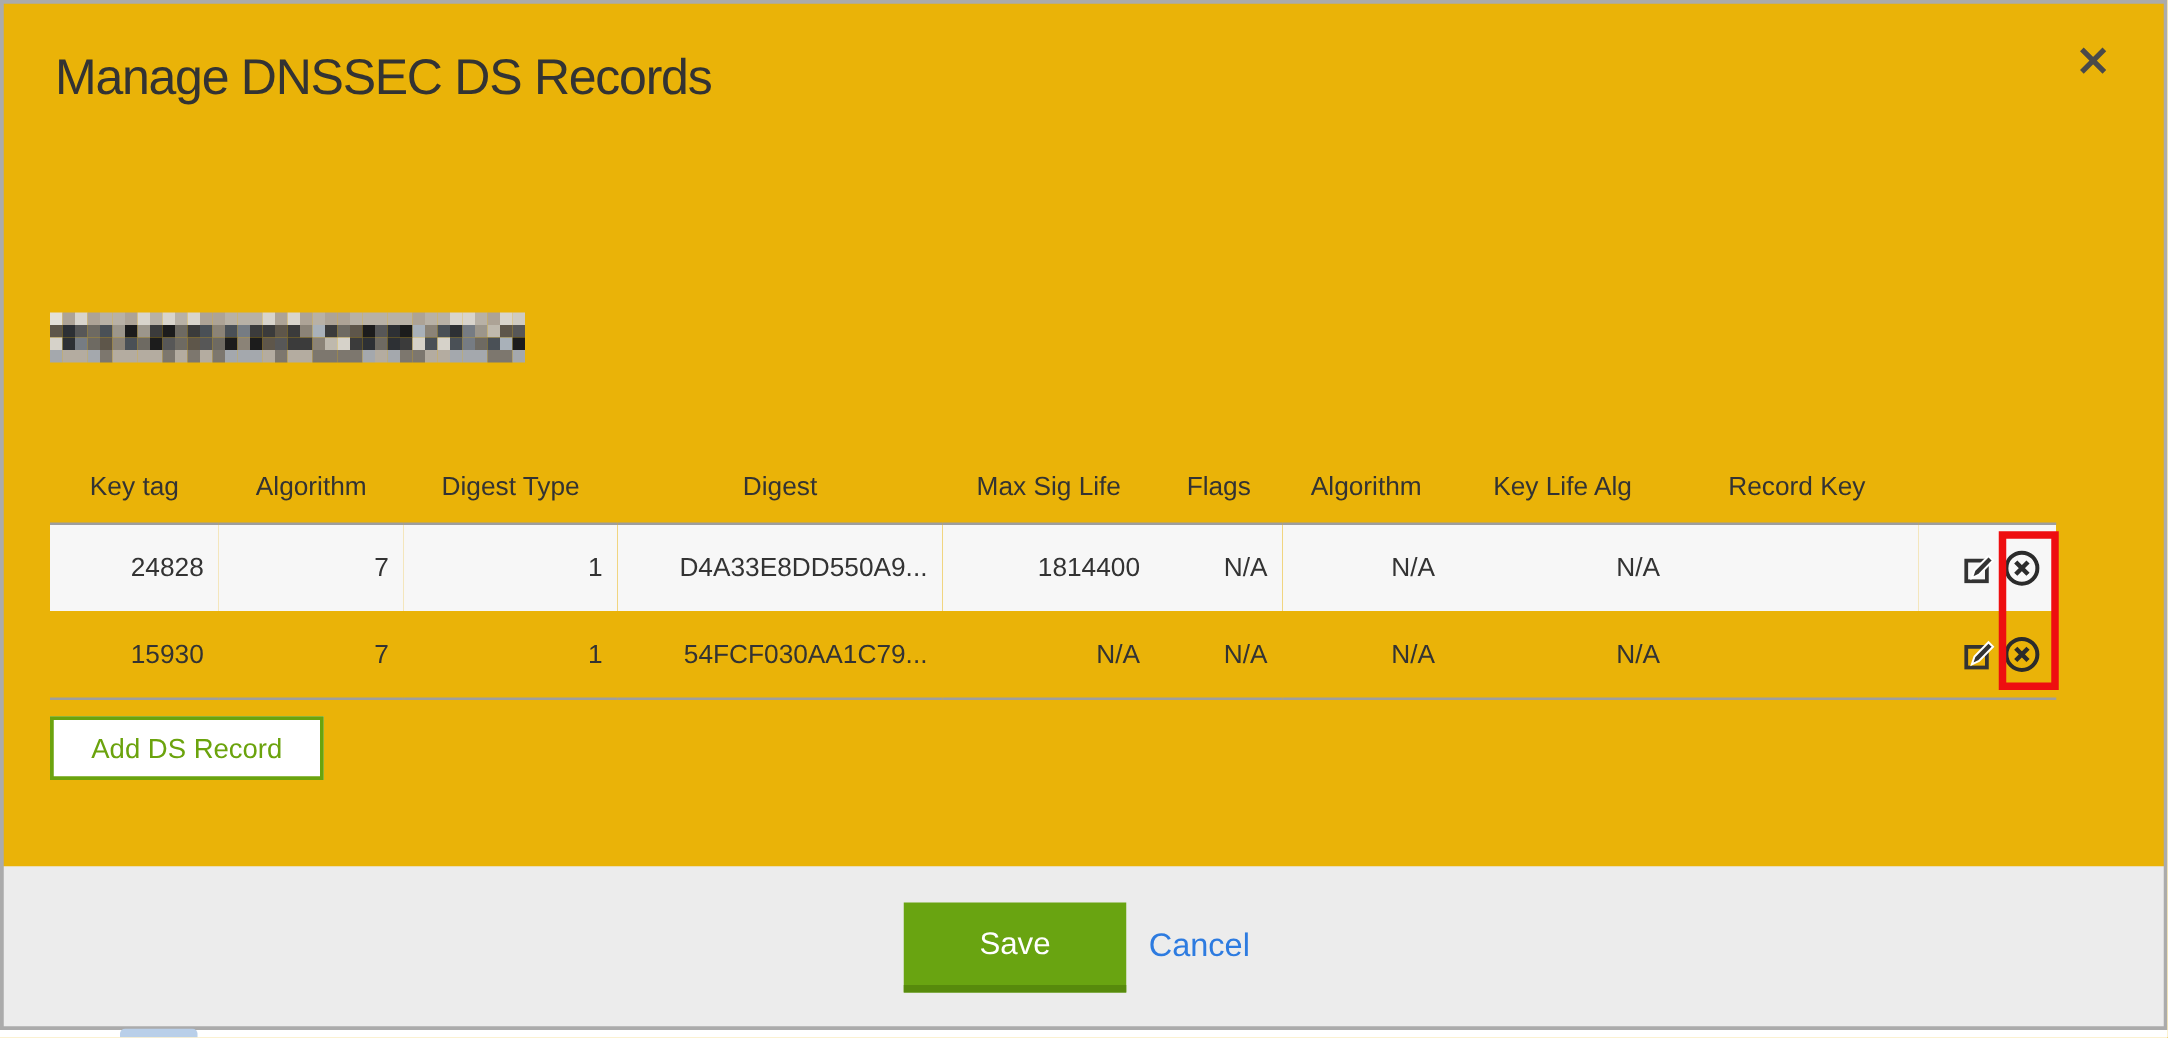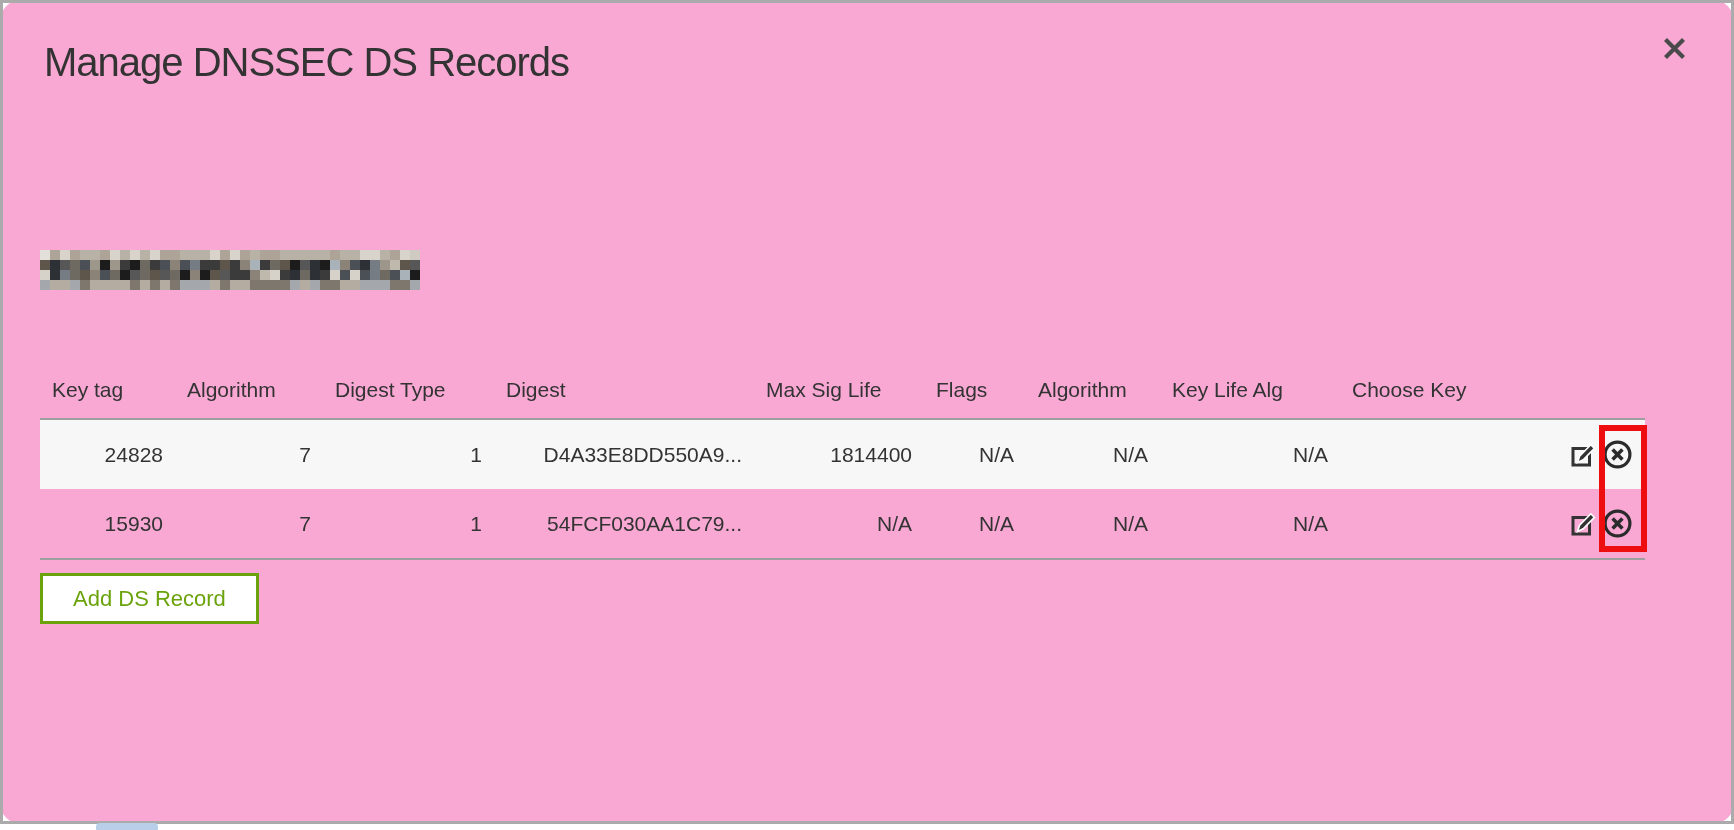--- a/index.html
+++ b/index.html
@@ -12,33 +12,33 @@
     --border-gray:#ABABAB;
     --row-stripe:#F7F7F7;
     --divider-gray:#9E9E9E;
     --text-dark:#333333;
   }
   *{box-sizing:border-box;margin:0;padding:0;}
   html,body{background:#fff;}
   body{font-family:"Liberation Sans","DejaVu Sans",sans-serif;color:var(--text-dark);}
   .stage{position:relative;width:1734px;height:830px;background:#fff;overflow:hidden;}
 
-  .modal{position:absolute;left:0;top:0;width:1734px;height:824px;background:#f9a8d4;overflow:hidden;border-radius:21px;}
+  .modal{position:absolute;left:0;top:0;width:1734px;height:824px;background:#eab308;overflow:hidden;}
   .modal-border{position:absolute;left:0;top:0;width:1734px;height:824px;border:3px solid var(--border-gray);pointer-events:none;}
 
   .modal-title{position:absolute;left:44px;top:40px;font-size:40px;font-weight:400;letter-spacing:-1px;color:#333;}
   .close-btn{position:absolute;left:1652px;top:26px;width:44px;height:44px;background:none;border:none;cursor:pointer;display:flex;align-items:center;justify-content:center;}
 
   .mosaic{position:absolute;left:40px;top:250px;width:380px;height:40px;display:grid;grid-template-columns:repeat(38,10px);grid-template-rows:repeat(4,10px);}
   .mosaic div{width:10px;height:10px;}
 
   .intro{position:absolute;left:42px;top:320px;font-size:25px;color:#2E2E2E;}
 
   table.ds-table{position:absolute;left:40px;top:372px;width:1605px;border-collapse:collapse;table-layout:fixed;}
-  table.ds-table th{font-weight:400;font-size:21px;text-align:left;color:#333;padding:6px 12px 16px 12px;border-bottom:2px solid var(--divider-gray);white-space:nowrap;}
+  table.ds-table th{font-weight:400;font-size:21px;text-align:center;color:#333;padding:6px 12px 16px 12px;border-bottom:2px solid var(--divider-gray);white-space:nowrap;}
   table.ds-table td{font-size:21px;color:#333;height:70px;padding:0 12px;white-space:nowrap;overflow:hidden;text-align:right;}
   table.ds-table tbody tr:nth-child(1){background:var(--row-stripe);}
   table.ds-table tbody tr:last-child td{border-bottom:2px solid var(--divider-gray);}
   td.actions{text-align:right;padding-right:4px;}
   .icon-btn{background:none;border:none;padding:0;cursor:pointer;vertical-align:middle;line-height:0;}
   .icon-btn + .icon-btn{margin-left:4px;}
 
   .annotation-box{position:absolute;left:1599px;top:425px;width:48px;height:127px;border:6px solid var(--annotation-red);pointer-events:none;}
 
   .add-btn{position:absolute;left:40px;top:573px;height:51px;padding:0 30px;background:#fff;border:3px solid var(--accent-green);color:var(--accent-green);font-size:22px;font-family:inherit;cursor:pointer;}
@@ -238,21 +238,21 @@
       <thead>
           <tr id="ds-head-row">
             <th>Key tag</th>
             <th>Algorithm</th>
             <th>Digest Type</th>
             <th>Digest</th>
             <th>Max Sig Life</th>
             <th>Flags</th>
             <th>Algorithm</th>
             <th>Key Life Alg</th>
-            <th>Choose Key</th>
+            <th>Record Key</th>
             <th></th>
           </tr>
         </thead>
       <tbody id="ds-body">
           <tr>
             <td>24828</td>
             <td>7</td>
             <td>1</td>
             <td>D4A33E8DD550A9...</td>
             <td>1814400</td>
@@ -286,19 +286,23 @@
     <path d="M10.6 10.6 L20.4 20.4 M20.4 10.6 L10.6 20.4" stroke="#2B2B2B" stroke-width="3.6" fill="none"></path>
   </svg></button></td>
           </tr>
         </tbody>
     </table>
 
     <div class="annotation-box"></div>
 
     <button class="add-btn">Add DS Record</button>
 
+    <footer class="footer">
+      <button class="save-btn">Save</button>
+      <a class="cancel-link">Cancel</a>
+    </footer>
 
   </section>
 
   <div class="modal-border"></div>
   <div class="page-artifact"></div>
 
 </div>
 
 </body></html>

